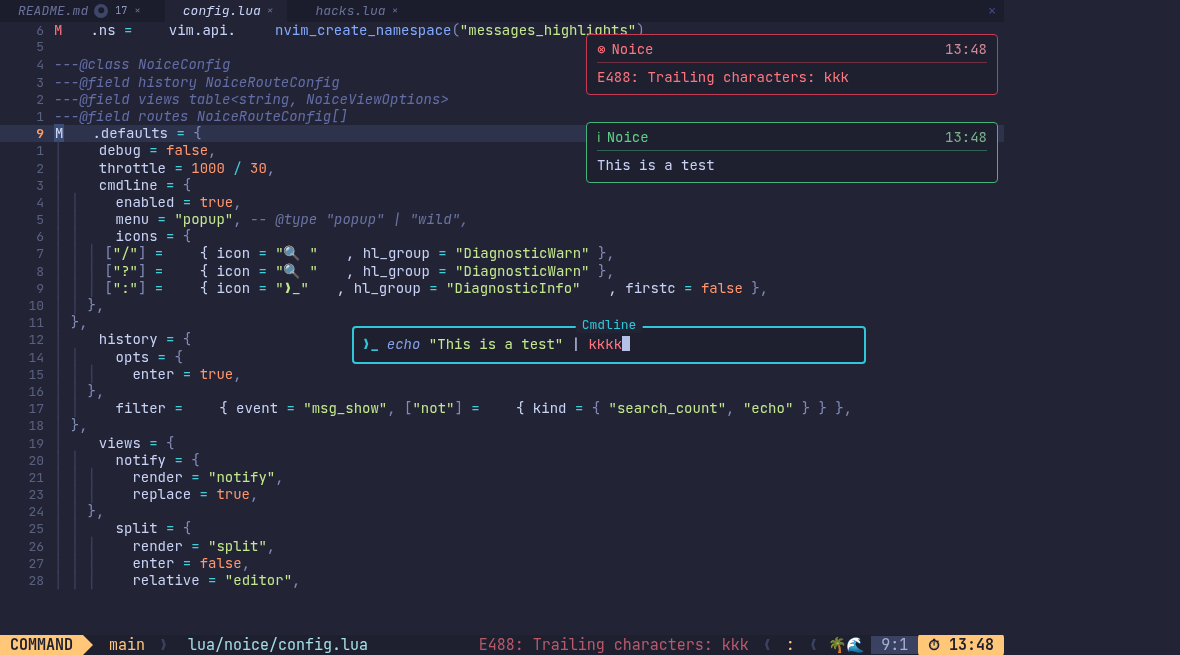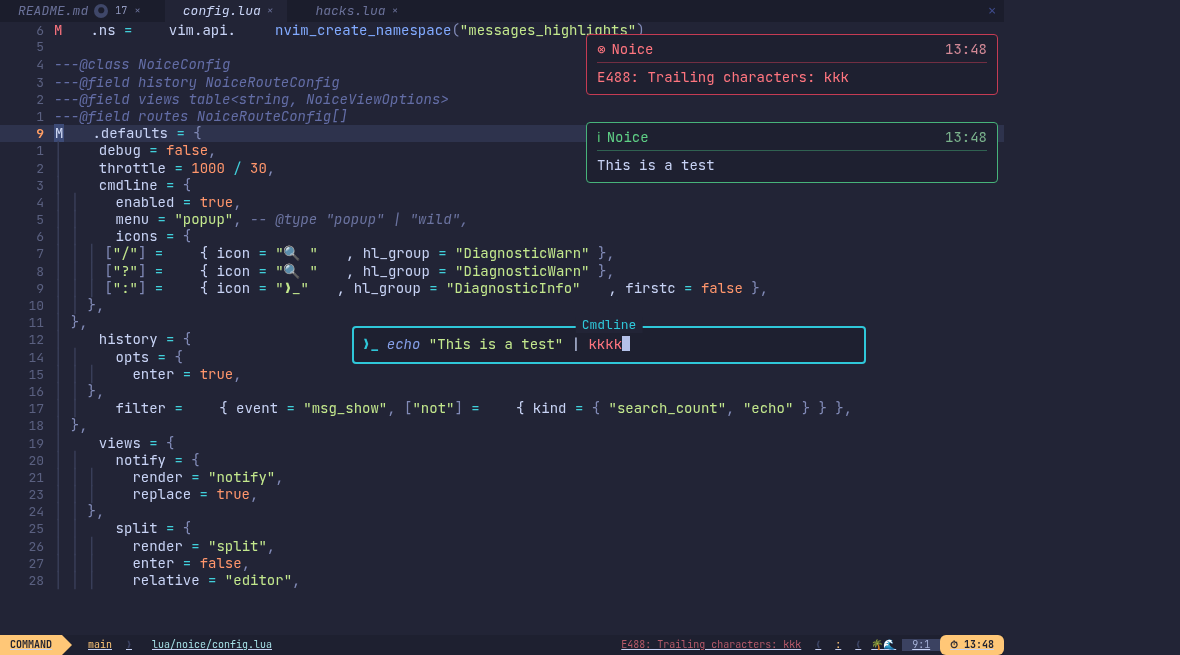--- a/index.html
+++ b/index.html
@@ -137,23 +137,22 @@
   .cmd-body .cmd-echo { color: #86a0ea; font-style: italic;}
   .cmd-body .cmd-str  { color: var(--string);}
   .cmd-body .cmd-err  { color: var(--red); }
   .cursorblk { display:inline-block; width:8px; height:15px; background:#b4c0e8; vertical-align:-2px;}
 
   
   .status {
     position:absolute; left:0; right:0; bottom:0; height:20px;
     display:flex; align-items:center;
     background: var(--status-bg);
-    font-size:10px;
+    font-size:15px;
     overflow: hidden;
-    text-decoration: underline;
   }
   .seg { display:flex; align-items:center; height:100%; padding:0 10px; gap:6px;}
   .seg.mode { background: var(--status-yellow); color:#1e2030; font-weight:bold;}
   .seg.branch{ background: var(--status-bg); color: var(--status-yellow);}
   .seg.path { background: var(--status-bg); color: var(--status-cyan);}
   .sep-r { width:0;height:0; border-style:solid;}
   .sep1 { border-width:10px 0 10px 10px; border-color: transparent transparent transparent var(--status-yellow);}
   .sep2 { color:#3a4060; padding:0 4px;}
   .status .err { margin-left:auto; color:#b85a6a; padding-right:10px;}
   .status .sepend{color:#3b4362; padding:0 4px;}

